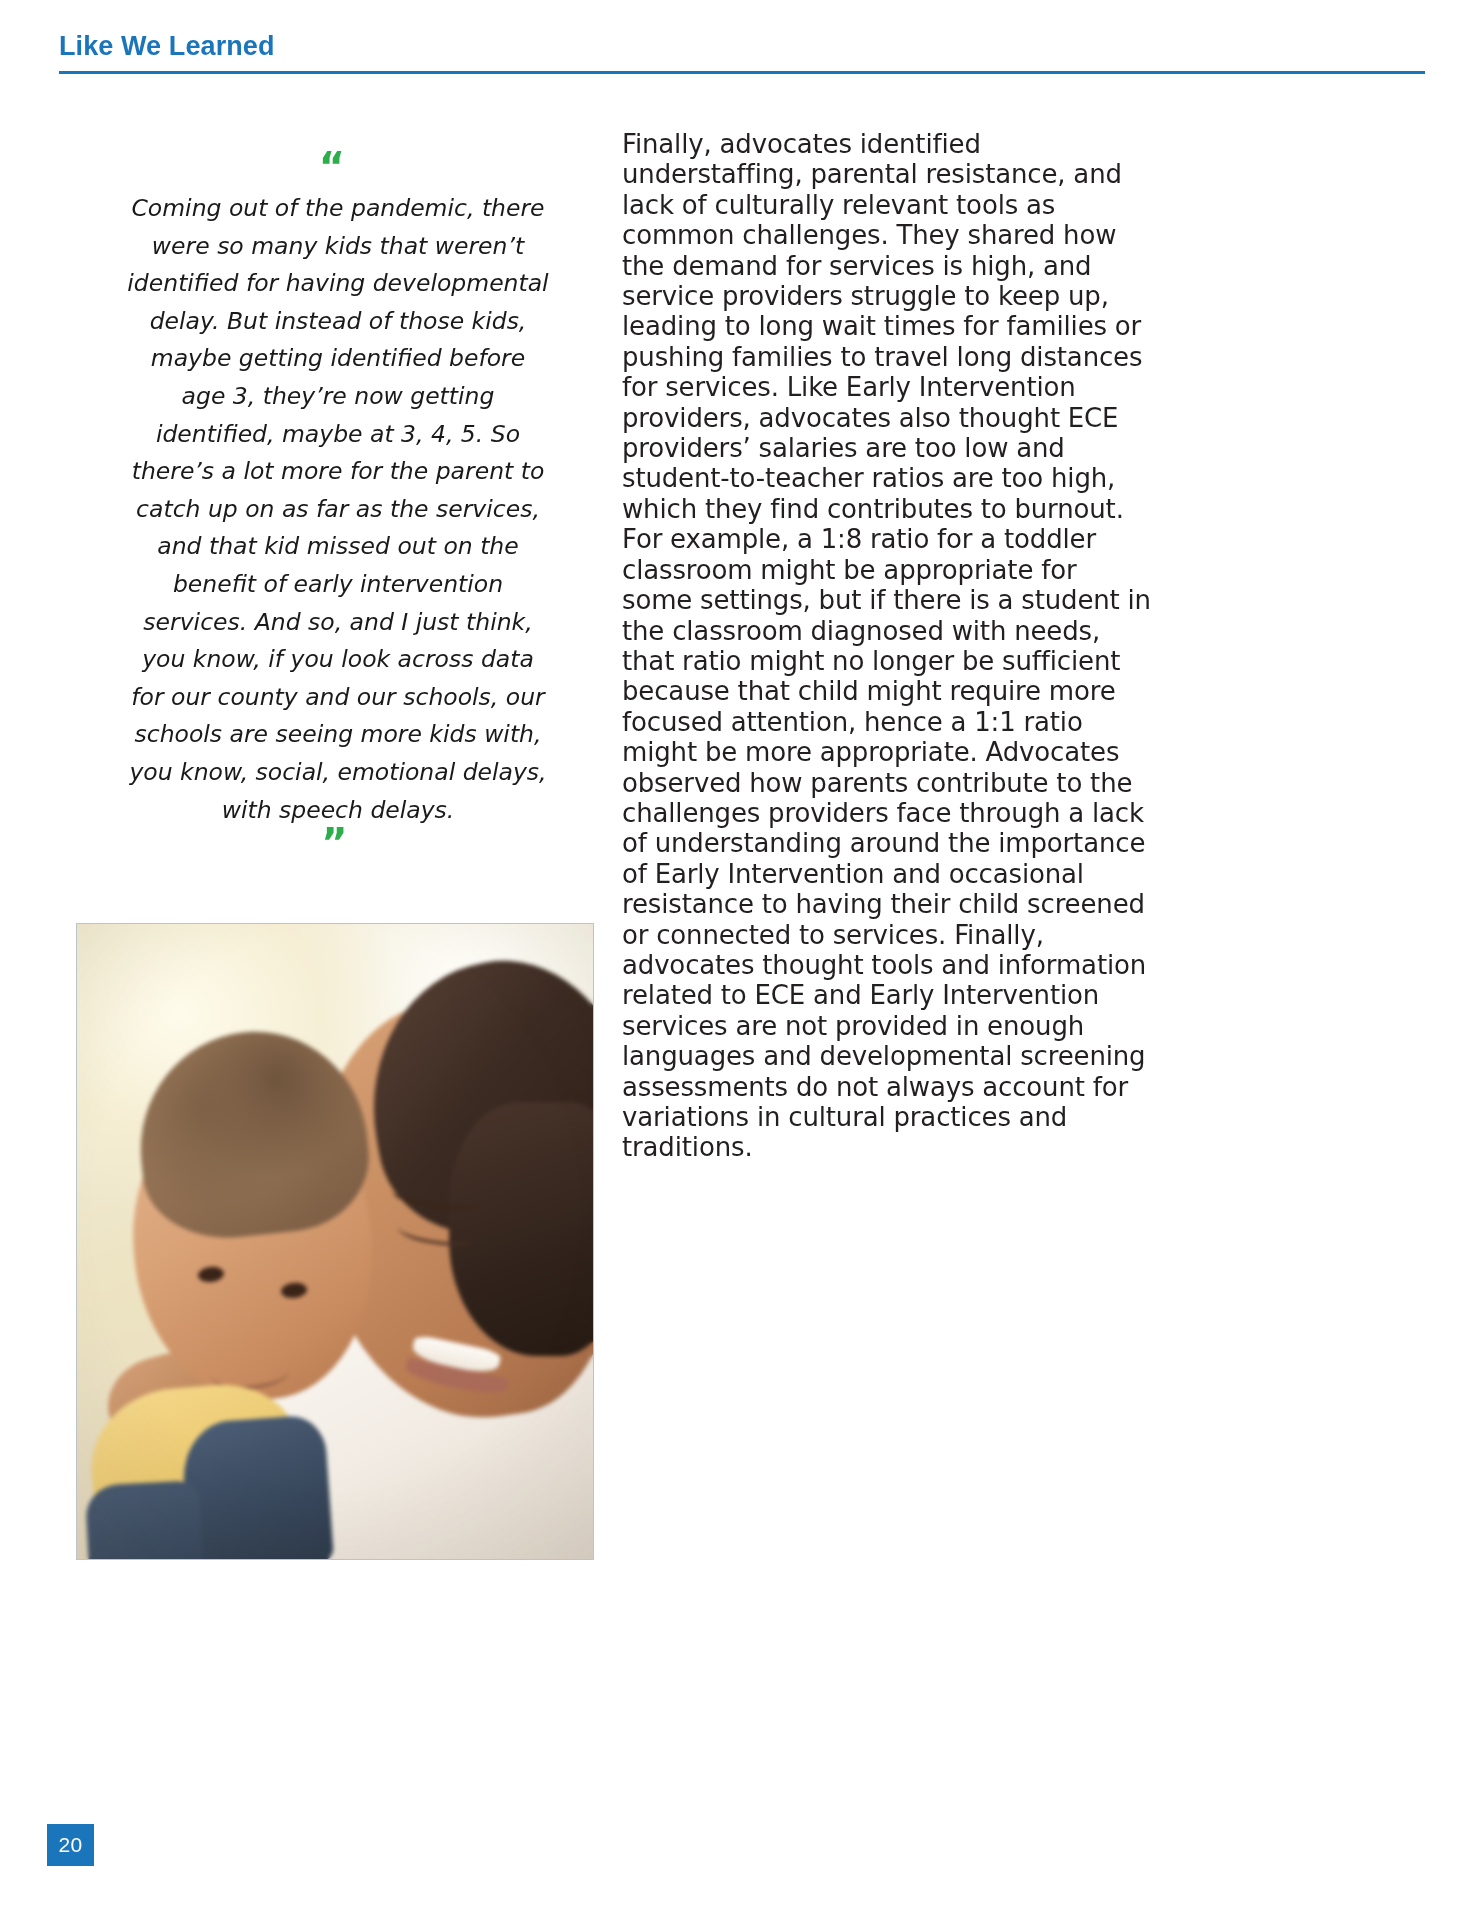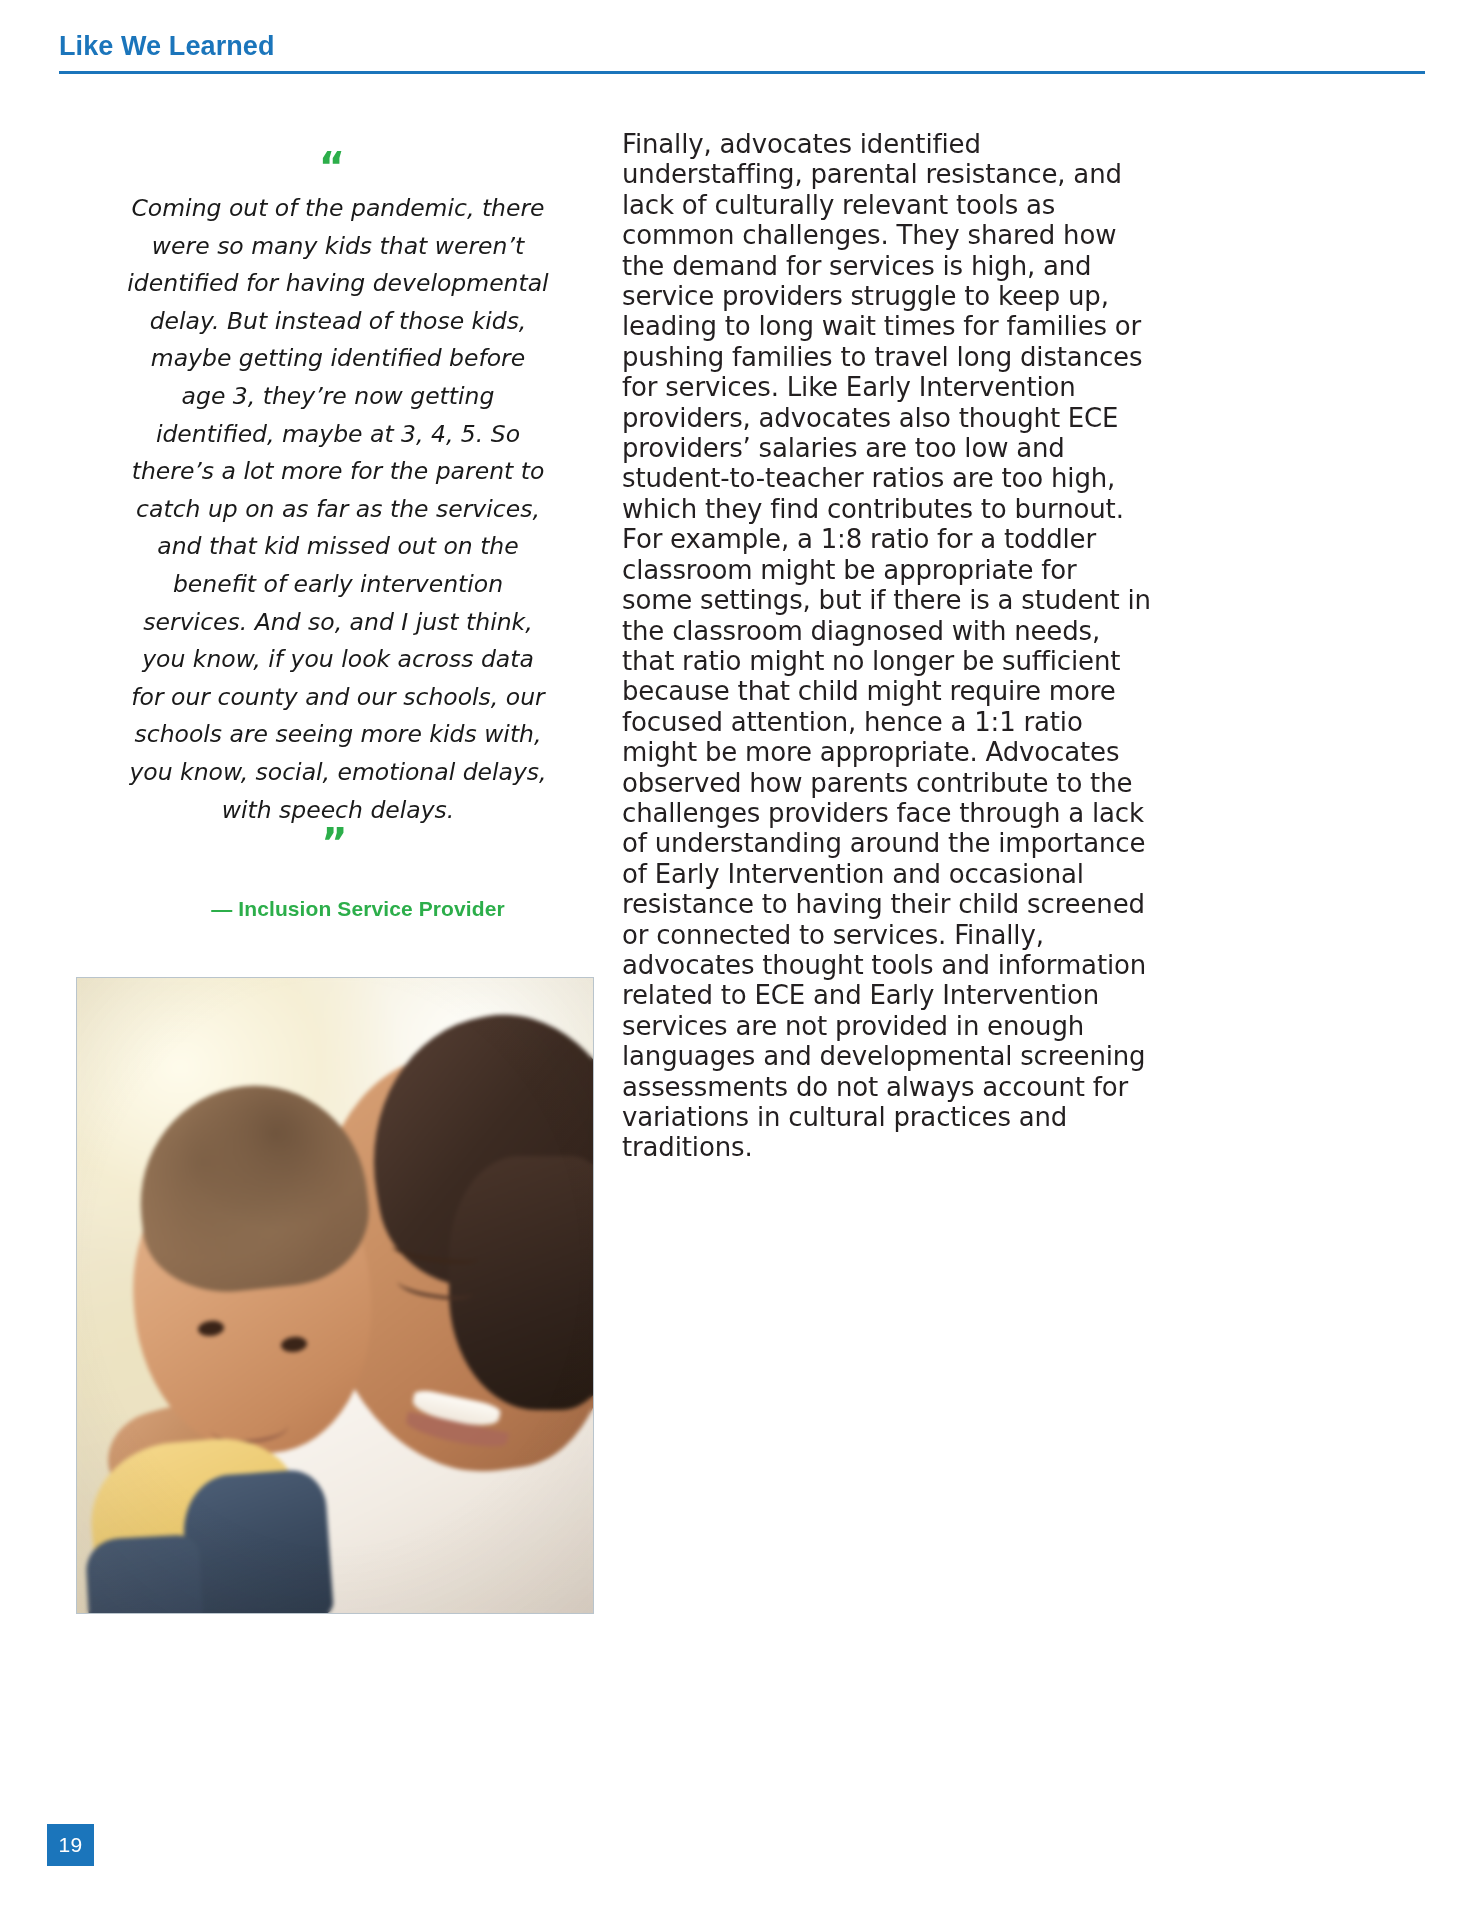--- a/index.html
+++ b/index.html
@@ -364,21 +364,20 @@
   </div>
 
   <div class="content">
 
     <div class="col-left">
 
       <blockquote class="pullquote">
         <span class="qmark qmark-open">“</span><span class="pullquote-text">Coming out of the pandemic, there were so many kids that weren’t identified for having developmental delay. But instead of those kids, maybe getting identified before age 3, they’re now getting identified, maybe at 3, 4, 5. So there’s a lot more for the parent to catch up on as far as the services, and that kid missed out on the benefit of early intervention services. And so, and I just think, you know, if you look across data for our county and our schools, our schools are seeing more kids with, you know, social, emotional delays, with speech delays.</span><span class="qmark qmark-close">”</span>
       </blockquote>
 
-      <div class="attribution">— Inclusion Service Provider</div>
 
       <figure class="photo-frame">
         <div class="photo-canvas">
           <div class="ph-whitetop"></div>
           <div class="ph-head"></div>
           <div class="ph-hair"></div>
           <div class="ph-hair2"></div>
           <div class="ph-hand"></div>
           <div class="ph-childhead"></div>
           <div class="ph-childhair"></div>
@@ -398,15 +397,15 @@
       </figure>
 
     </div>
 
     <div class="col-right">
       <p class="body-copy">Finally, advocates identified understaffing, parental resistance, and lack of culturally relevant tools as common challenges. They shared how the demand for services is high, and service providers struggle to keep up, leading to long wait times for families or pushing families to travel long distances for services. Like Early Intervention providers, advocates also thought ECE providers’ salaries are too low and student-to-teacher ratios are too high, which they find contributes to burnout. For example, a 1:8 ratio for a toddler classroom might be appropriate for some settings, but if there is a student in the classroom diagnosed with needs, that ratio might no longer be sufficient because that child might require more focused attention, hence a 1:1 ratio might be more appropriate. Advocates observed how parents contribute to the challenges providers face through a lack of understanding around the importance of Early Intervention and occasional resistance to having their child screened or connected to services. Finally, advocates thought tools and information related to ECE and Early Intervention services are not provided in enough languages and developmental screening assessments do not always account for variations in cultural practices and traditions.</p>
     </div>
 
   </div>
 
-  <div class="page-number">19</div>
+  <div class="page-number">20</div>
 
 </div>
 
 </body></html>

